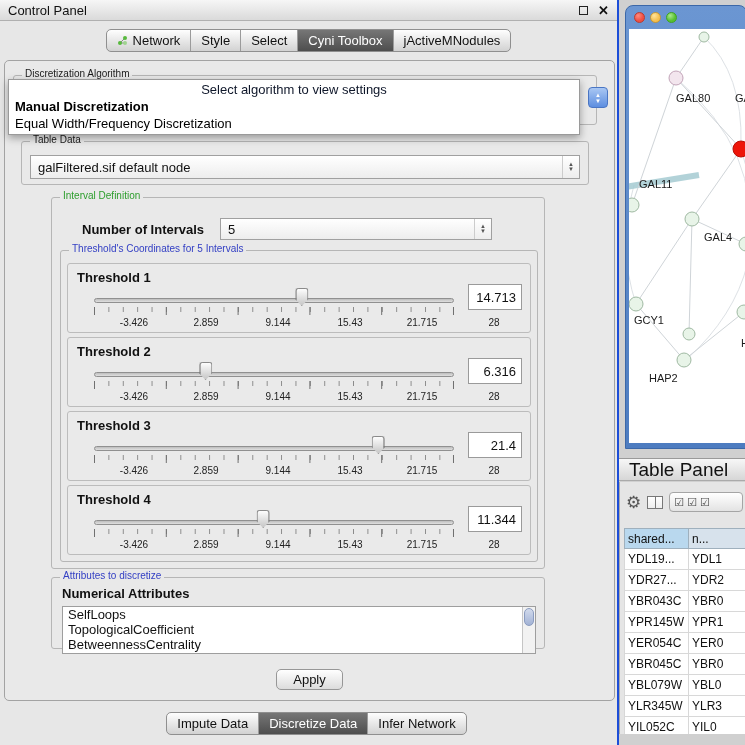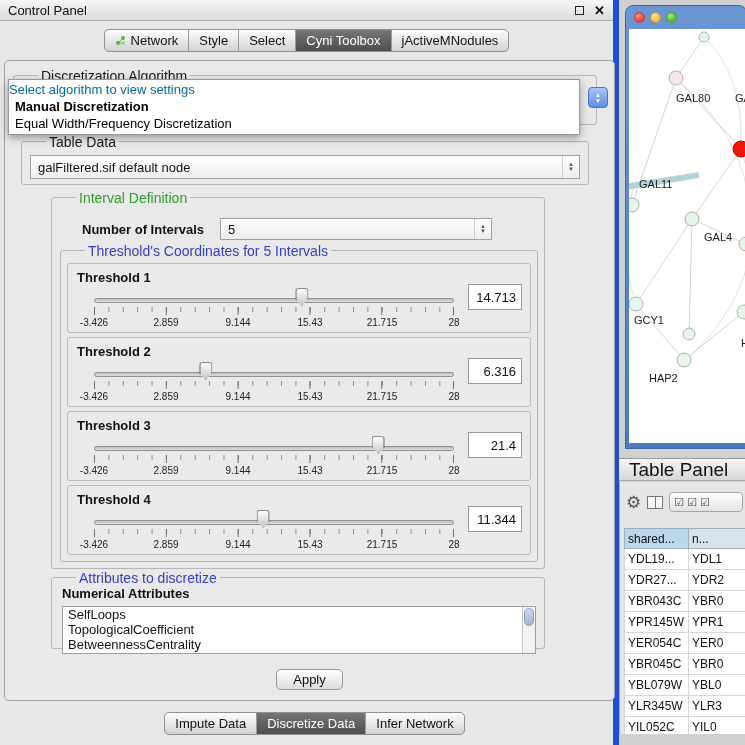--- a/index.html
+++ b/index.html
@@ -1,46 +1,46 @@
 <!DOCTYPE html>
 <html><head>
 <meta charset="utf-8">
 <style>
   * { margin:0; padding:0; box-sizing:border-box; cursor:default; }
   html,body { width:745px; height:745px; overflow:hidden; }
   body { font-family:"Liberation Sans", sans-serif; background:#c9c9c9; position:relative; font-size:13px; color:#111; }
 
   
-  .left-panel { position:absolute; left:0; top:0; width:619px; height:745px; background:#e7e7e7; border-right:6px solid #1d4ed8; }
+  .left-panel { position:absolute; left:0; top:0; width:619px; height:745px; background:#e7e7e7; border-right:2px solid #1d4ed8; }
   .titlebar { height:21px; background:linear-gradient(#f6f6f6,#dadada); border-bottom:1px solid #b0b0b0; display:flex; align-items:center; padding:0 8px; font-size:13px; }
   .titlebar .title { flex:1; }
   .win-btns { display:flex; align-items:center; gap:10px; }
   .float-box { width:9px; height:9px; border:1.5px solid #222; display:inline-block; }
   .close-x { font-size:13px; font-weight:bold; color:#111; line-height:1; }
 
   .tabrow { display:flex; justify-content:center; align-items:center; }
   .tabrow.top { height:38px; }
   .tabrow.bottom { height:44px; position:absolute; left:16px; right:0; top:701px; }
   .seg { display:inline-flex; border:1px solid #8f8f8f; border-radius:5px; overflow:hidden; background:linear-gradient(#fefefe,#d2d2d2); }
   .seg .tab { padding:3px 10px; font-size:13px; color:#111; border-left:1px solid #9b9b9b; display:flex; align-items:center; gap:5px; white-space:nowrap; }
   .seg .tab:first-child { border-left:none; }
   .seg .tab.selected { background:linear-gradient(#767676,#4e4e4e); color:#fff; }
 
   .inner { position:absolute; left:4px; top:60px; width:611px; height:641px; border:1px solid #a3a3a3; border-radius:5px; background:#e9e9e9; }
 
   .groupbox { position:absolute; border:1px solid #b6b6b6; border-radius:3px; }
-  .group-title { position:absolute; top:-8px; left:24px; background:#e9e9e9; padding:0 3px; font-size:14px; color:#1a1a1a; white-space:nowrap; }
+  .group-title { position:absolute; top:-8px; left:8px; background:#e9e9e9; padding:0 3px; font-size:10px; color:#1a1a1a; white-space:nowrap; }
   .group-title.green { color:#2e9e2e; }
   .group-title.blue { color:#3440c4; }
 
   .algo-group { left:8px; top:14px; width:584px; height:50px; }
   .combo-stub { position:absolute; right:6px; top:26px; width:20px; height:21px; border-radius:4px; background:linear-gradient(#a9c7f3,#5d8ee0); border:1px solid #4a76c4; display:flex; flex-direction:column; align-items:center; justify-content:center; color:#fff; font-size:6px; line-height:6px; z-index:5; }
 
   .overlay { position:absolute; left:3px; top:18px; width:572px; z-index:20; background:#fff; border:1px solid #9a9a9a; box-shadow:0 3px 8px rgba(0,0,0,.35); padding-bottom:2px; }
-  .overlay .ph { text-align:left; color:#0369a1; font-size:13px; padding:2px 0 1px; }
+  .overlay .ph { text-align:center; color:#0f172a; font-size:13px; padding:2px 0 1px; }
   .overlay .item { font-size:13px; color:#000; padding:1px 6px; }
   .overlay .item.bold { font-weight:bold; }
 
   .tabledata-group { left:16px; top:80px; width:568px; height:44px; }
   .combo { position:absolute; background:linear-gradient(#ffffff,#ededed); border:1px solid #a0a0a0; border-radius:0; display:flex; align-items:center; font-size:13px; padding:0 0 0 7px; }
   .combo .stepper { margin-left:auto; display:flex; flex-direction:column; align-items:center; justify-content:center; color:#555; font-size:6px; line-height:5px; padding:0 5px; border-left:1px solid #cccccc; height:100%; }
   .td-combo { left:8px; top:13px; right:8px; height:24px; }
 
   .interval-group { left:46px; top:136px; width:494px; height:372px; }
   .ni-label { position:absolute; left:30px; top:24px; font-weight:bold; font-size:13px; }
@@ -48,21 +48,21 @@
 
   .thr-group { left:8px; top:52px; width:478px; height:312px; }
   .thr { position:absolute; left:6px; width:464px; height:70px; border:1px solid #bcbcbc; border-radius:3px; background:#eaeaea; }
   .thr1{top:12px}.thr2{top:86px}.thr3{top:160px}.thr4{top:234px}
   .tlabel { position:absolute; left:9px; top:6px; font-weight:bold; font-size:13px; }
   .slider { position:absolute; left:26px; top:24px; width:360px; height:44px; }
   .track { position:absolute; left:0; right:0; top:10px; height:5px; background:linear-gradient(#bdbdbd,#e0e0e0); border:1px solid #909090; border-radius:3px; }
   .ticks-minor { position:absolute; left:0; right:0; top:19px; height:5px; background-image:linear-gradient(to right,#8a8a8a 1px,transparent 1px); background-size:4% 100%; }
   .ticks-major { position:absolute; left:0; right:0; top:19px; height:8px; background-image:linear-gradient(to right,#707070 1px,transparent 1px); background-size:20% 100%; border-right:1px solid #707070; }
   .scale { position:absolute; left:0; right:0; top:29px; height:12px; font-size:10px; color:#222; }
-  .scale span { position:absolute; transform:translateX(-50%); white-space:nowrap; }
+  .scale span { position:absolute; transform:translateX(-50%); white-space:nowrap;margin-left:40px; }
   .scale span:nth-child(1){left:0}.scale span:nth-child(2){left:20%}.scale span:nth-child(3){left:40%}
   .scale span:nth-child(4){left:60%}.scale span:nth-child(5){left:80%}.scale span:nth-child(6){left:100%}
   .thumb { position:absolute; top:0; width:13px; height:18px; transform:translateX(-50%); background:linear-gradient(#fdfdfd,#c7c7c7); border:1px solid #8a8a8a; border-radius:3px 3px 0 0; clip-path:polygon(0 0,100% 0,100% 62%,50% 100%,0 62%); filter:drop-shadow(0 0 1px rgba(0,0,0,.45)); }
   .vbox { position:absolute; right:8px; top:20px; width:54px; height:26px; background:#fff; border:1px solid #9a9a9a; font-family:inherit; font-size:13px; color:#111; text-align:right; padding-right:5px; }
 
   .attrs-group { left:46px; top:516px; width:494px; height:72px; }
   .attrs-title { position:absolute; left:10px; top:8px; font-weight:bold; font-size:13px; }
   .listbox { position:absolute; left:10px; right:8px; top:28px; height:48px; background:#fff; border:1px solid #9e9e9e; overflow:hidden; }
   .listbox .li { font-size:13px; padding:0 5px; line-height:15px; white-space:nowrap; }
   .vscroll { position:absolute; right:0; top:0; bottom:0; width:13px; background:#f2f2f2; border-left:1px solid #c5c5c5; }

